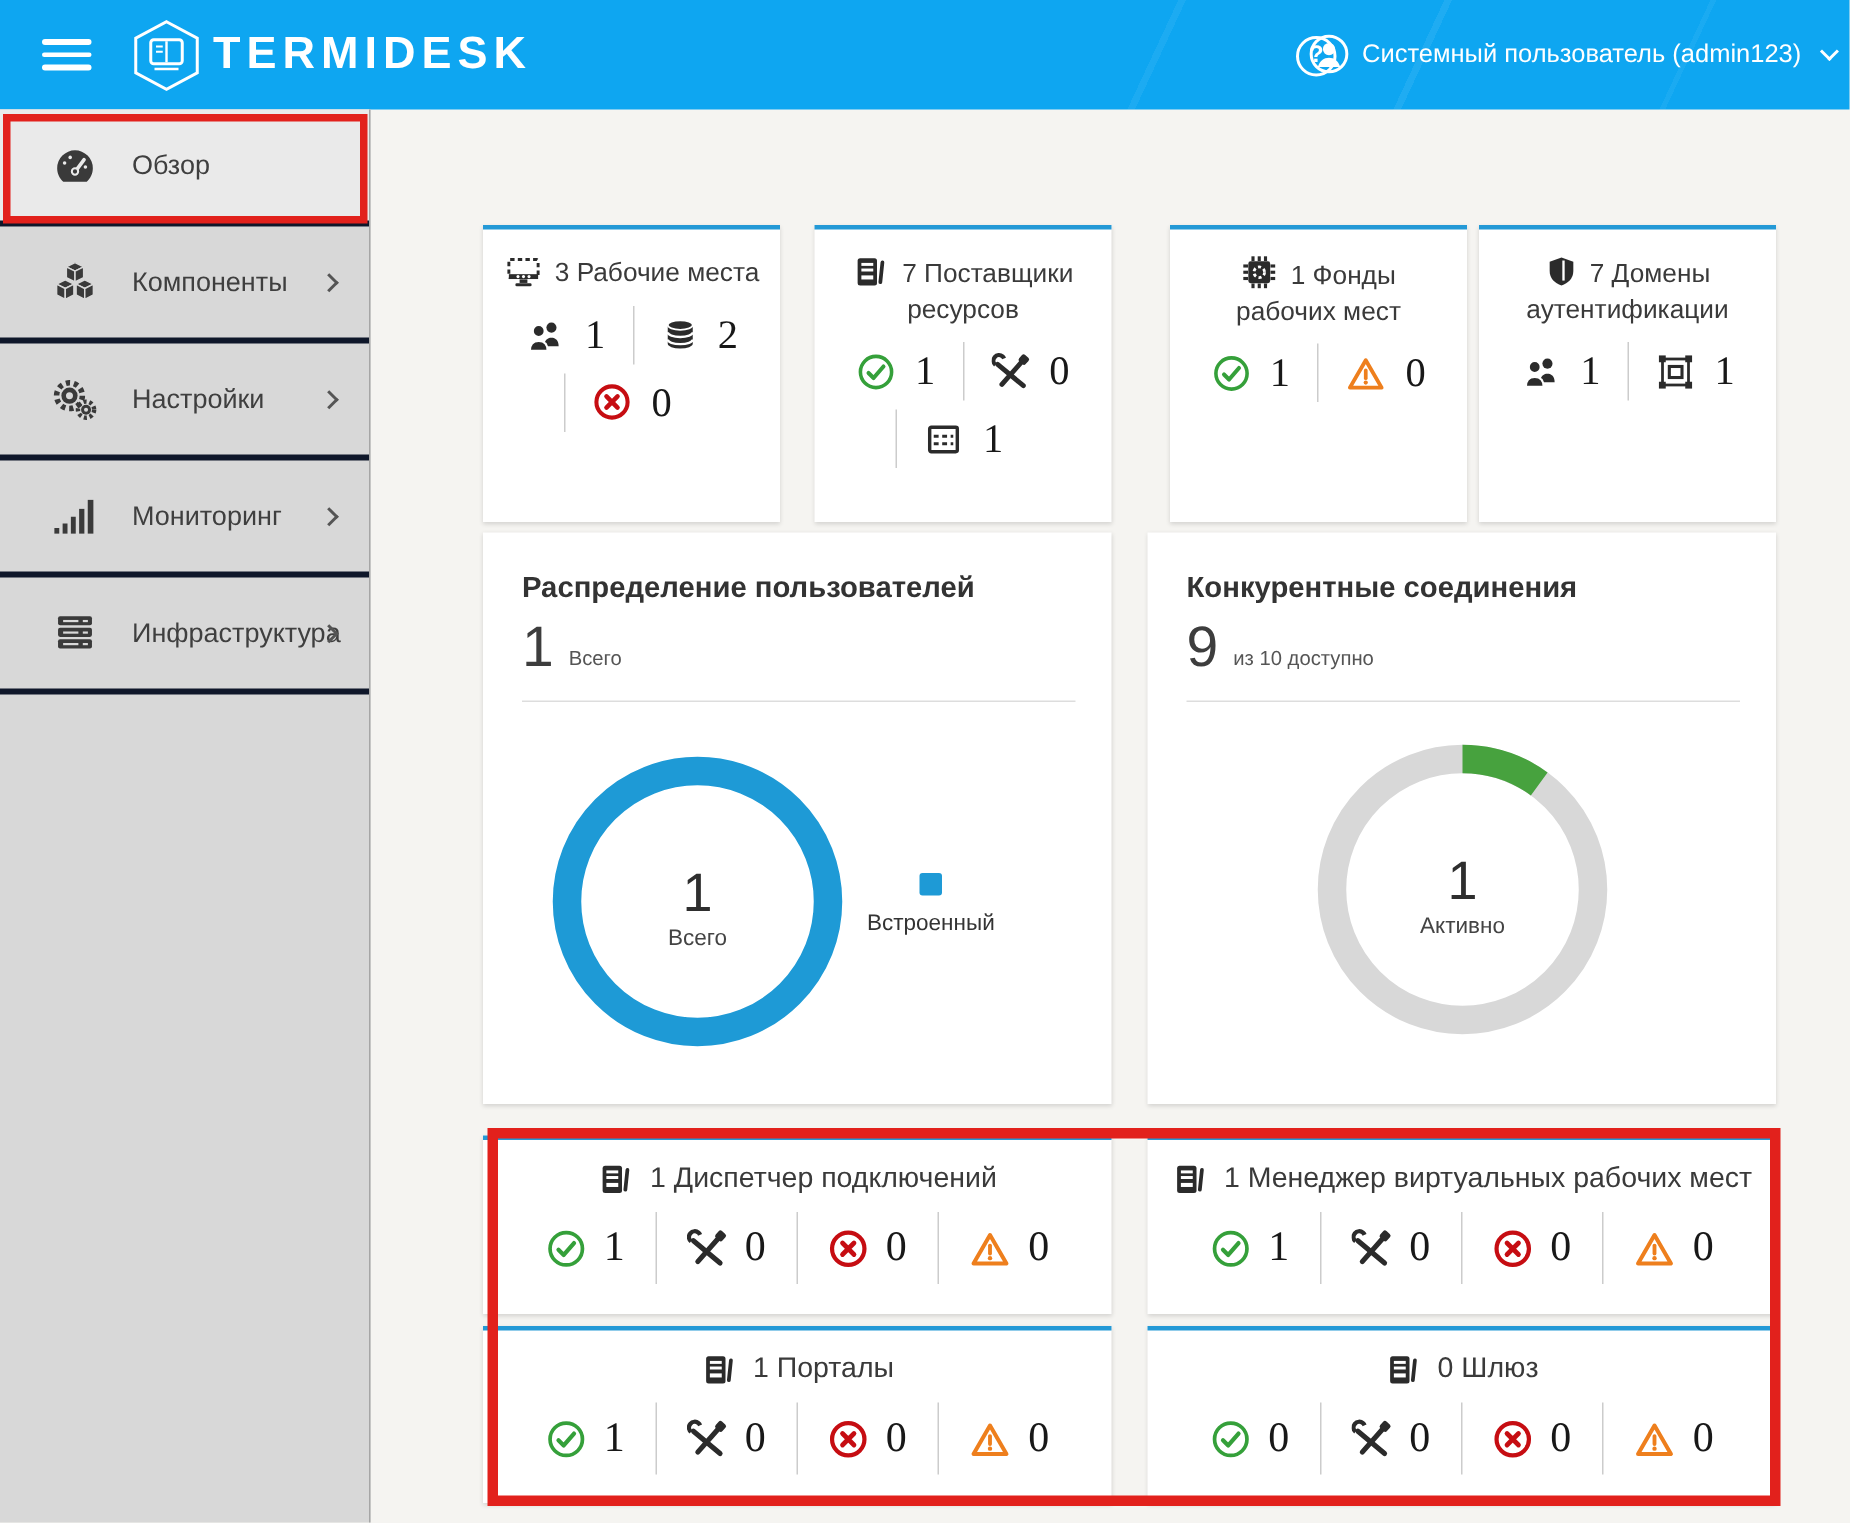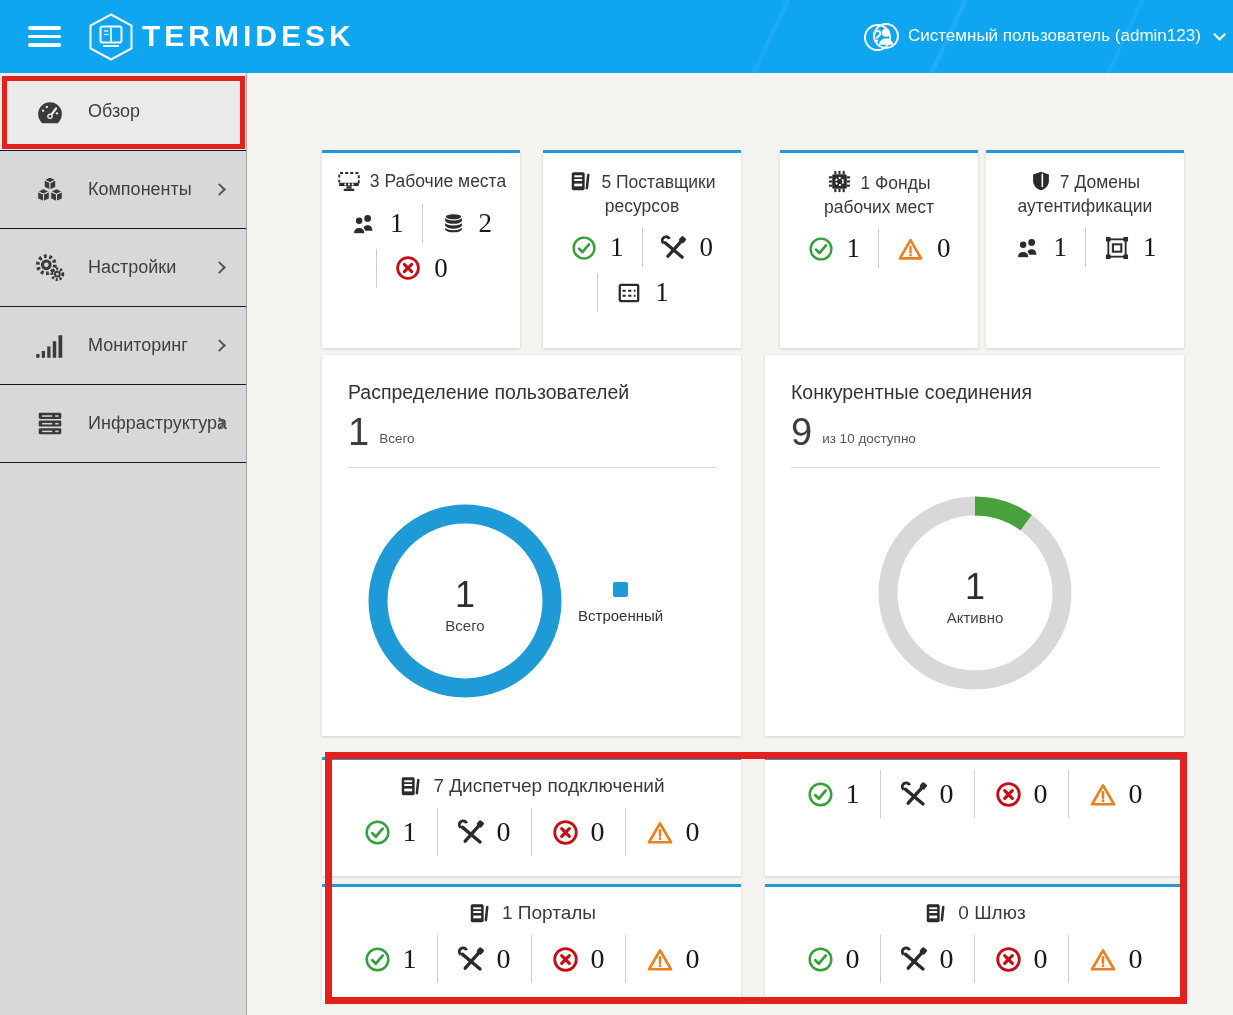--- a/index.html
+++ b/index.html
@@ -18,21 +18,21 @@
   .logo-hex { position:absolute; left:86px; top:13px; }
   .brand { position:absolute; left:142px; top:19px; font-size:30px; letter-spacing:4px; font-weight:700; color:#fff; }
   .help-btn { position:absolute; left:864px; top:24px; width:27px; height:27px; border:2.5px solid #fff; border-radius:50%;
     color:#fff; font-size:16px; font-weight:bold; text-align:center; line-height:22px; cursor:pointer; }
   .usermenu { position:absolute; left:872px; top:22px; display:flex; align-items:center; gap:8px; cursor:pointer; color:#fff; font-size:17px; }
   .chev-down { width:9px; height:9px; border-right:2px solid #fff; border-bottom:2px solid #fff; transform:rotate(45deg) translateY(-3px); margin-left:4px; }
 
   
   .sidebar { position:absolute; left:0; top:73px; width:247px; height:942px; background:#d8d8d8; border-right:1px solid #a6a6a6; }
   .side-item { position:relative; height:78px; display:flex; align-items:center; padding-left:34px; gap:22px; cursor:pointer;
-    border-bottom:1px solid #0f172a; color:#3c3c3c; }
+    border-bottom:4px solid #0f172a; color:#3c3c3c; }
   .side-item .lbl { font-size:18px; color:#3f3f3f; }
   .side-item.active { background:#eaeaea; }
   .side-chev { position:absolute; right:22px; width:9px; height:9px; border-top:2px solid #555; border-right:2px solid #555; transform:rotate(45deg); }
   .sicon { width:32px; height:28px; display:flex; align-items:center; justify-content:center; color:#3a3a3a; }
 
   
   .card { position:absolute; background:#fff; box-shadow:0 1px 3px rgba(0,0,0,.14); }
   .blue-top { border-top:3px solid #2499d6; }
 
   
@@ -41,21 +41,21 @@
   .stat-title .ticon { display:inline-block; vertical-align:-5px; margin-right:8px; color:#2b2b2b; }
   .stat-rows { margin-top:10px; }
   .stat-row { display:flex; justify-content:center; margin-top:6px; }
   .stat-cell { display:flex; align-items:center; gap:13px; padding:4px 18px; }
   .stat-cell.div { border-left:1px solid #ccc; }
   .num { font-family:"Liberation Serif","DejaVu Serif",serif; font-size:27px; color:#181818; }
   .cicon { display:flex; align-items:center; color:#2b2b2b; }
 
   
   .chart-card { width:419px; height:381px; top:355px; }
-  .chart-title { position:absolute; left:26px; top:26px; font-size:19.5px; color:#333; }
+  .chart-title { position:absolute; left:26px; top:26px; font-size:19.5px; color:#333;font-weight:bold; }
   .chart-total { position:absolute; left:26px; top:58px; display:flex; align-items:flex-end; gap:10px; }
   .chart-total .big { font-size:38px; font-weight:300; color:#3d3d3d; line-height:1; }
   .chart-total .sub { font-size:13.5px; color:#555; padding-bottom:5px; }
   .chart-div { position:absolute; left:26px; right:24px; top:112px; border-top:1px solid #ddd; }
   .donut-wrap { position:absolute; width:200px; height:200px; }
   .donut-center { position:absolute; left:0; right:0; text-align:center; }
   .donut-center .v { font-size:36px; font-weight:300; color:#2e2e2e; line-height:1; }
   .donut-center .l { font-size:15px; color:#444; margin-top:4px; }
   .legend { position:absolute; display:flex; align-items:center; gap:10px;flex-direction:column; }
   .legend .sq { width:15px; height:15px; border-radius:2px; }
@@ -319,21 +319,21 @@
             </span>
             <span class="num">0</span>
           </div>
       </div>
     </div>
   </section>
 
   <section class="card blue-top stat-card" style="left:543px">
     <div class="stat-title"><span class="ticon"><svg width="25" height="24" viewBox="0 0 24 23">
             <use href="#ic-docs"></use>
-          </svg></span><span>5 Поставщики ресурсов</span></div>
+          </svg></span><span>7 Поставщики ресурсов</span></div>
     <div class="stat-rows">
       <div class="stat-row">
         <div class="stat-cell">
             <span class="cicon">
               <svg width="26" height="26" viewBox="0 0 24 24">
                 <use href="#ic-check"></use>
               </svg>
             </span>
             <span class="num">1</span>
           </div>
@@ -452,21 +452,21 @@
     </div>
   </section>
 
   <section class="card blue-top svc-card" style="left:322px; top:757px; height:119px">
     <div class="svc-title">
         <span class="ticon">
           <svg width="25" height="24" viewBox="0 0 24 23">
             <use href="#ic-docs"></use>
           </svg>
         </span>
-        <span>7 Диспетчер подключений</span>
+        <span>1 Диспетчер подключений</span>
       </div>
     <div class="svc-stats">
       <div class="svc-cell">
           <span class="cicon">
             <svg width="27" height="27" viewBox="0 0 24 24">
               <use href="#ic-check"></use>
             </svg>
           </span>
           <span class="num">1</span>
         </div>
@@ -491,20 +491,28 @@
             <svg width="28" height="26" viewBox="0 0 24 22">
               <use href="#ic-warn"></use>
             </svg>
           </span>
           <span class="num">0</span>
         </div>
     </div>
   </section>
 
   <section class="card blue-top svc-card" style="left:765px; top:757px; height:119px">
+    <div class="svc-title">
+        <span class="ticon">
+          <svg width="25" height="24" viewBox="0 0 24 23">
+            <use href="#ic-docs"></use>
+          </svg>
+        </span>
+        <span>1 Менеджер виртуальных рабочих мест</span>
+      </div>
     <div class="svc-stats">
       <div class="svc-cell">
           <span class="cicon">
             <svg width="27" height="27" viewBox="0 0 24 24">
               <use href="#ic-check"></use>
             </svg>
           </span>
           <span class="num">1</span>
         </div>
       <div class="svc-cell div">

